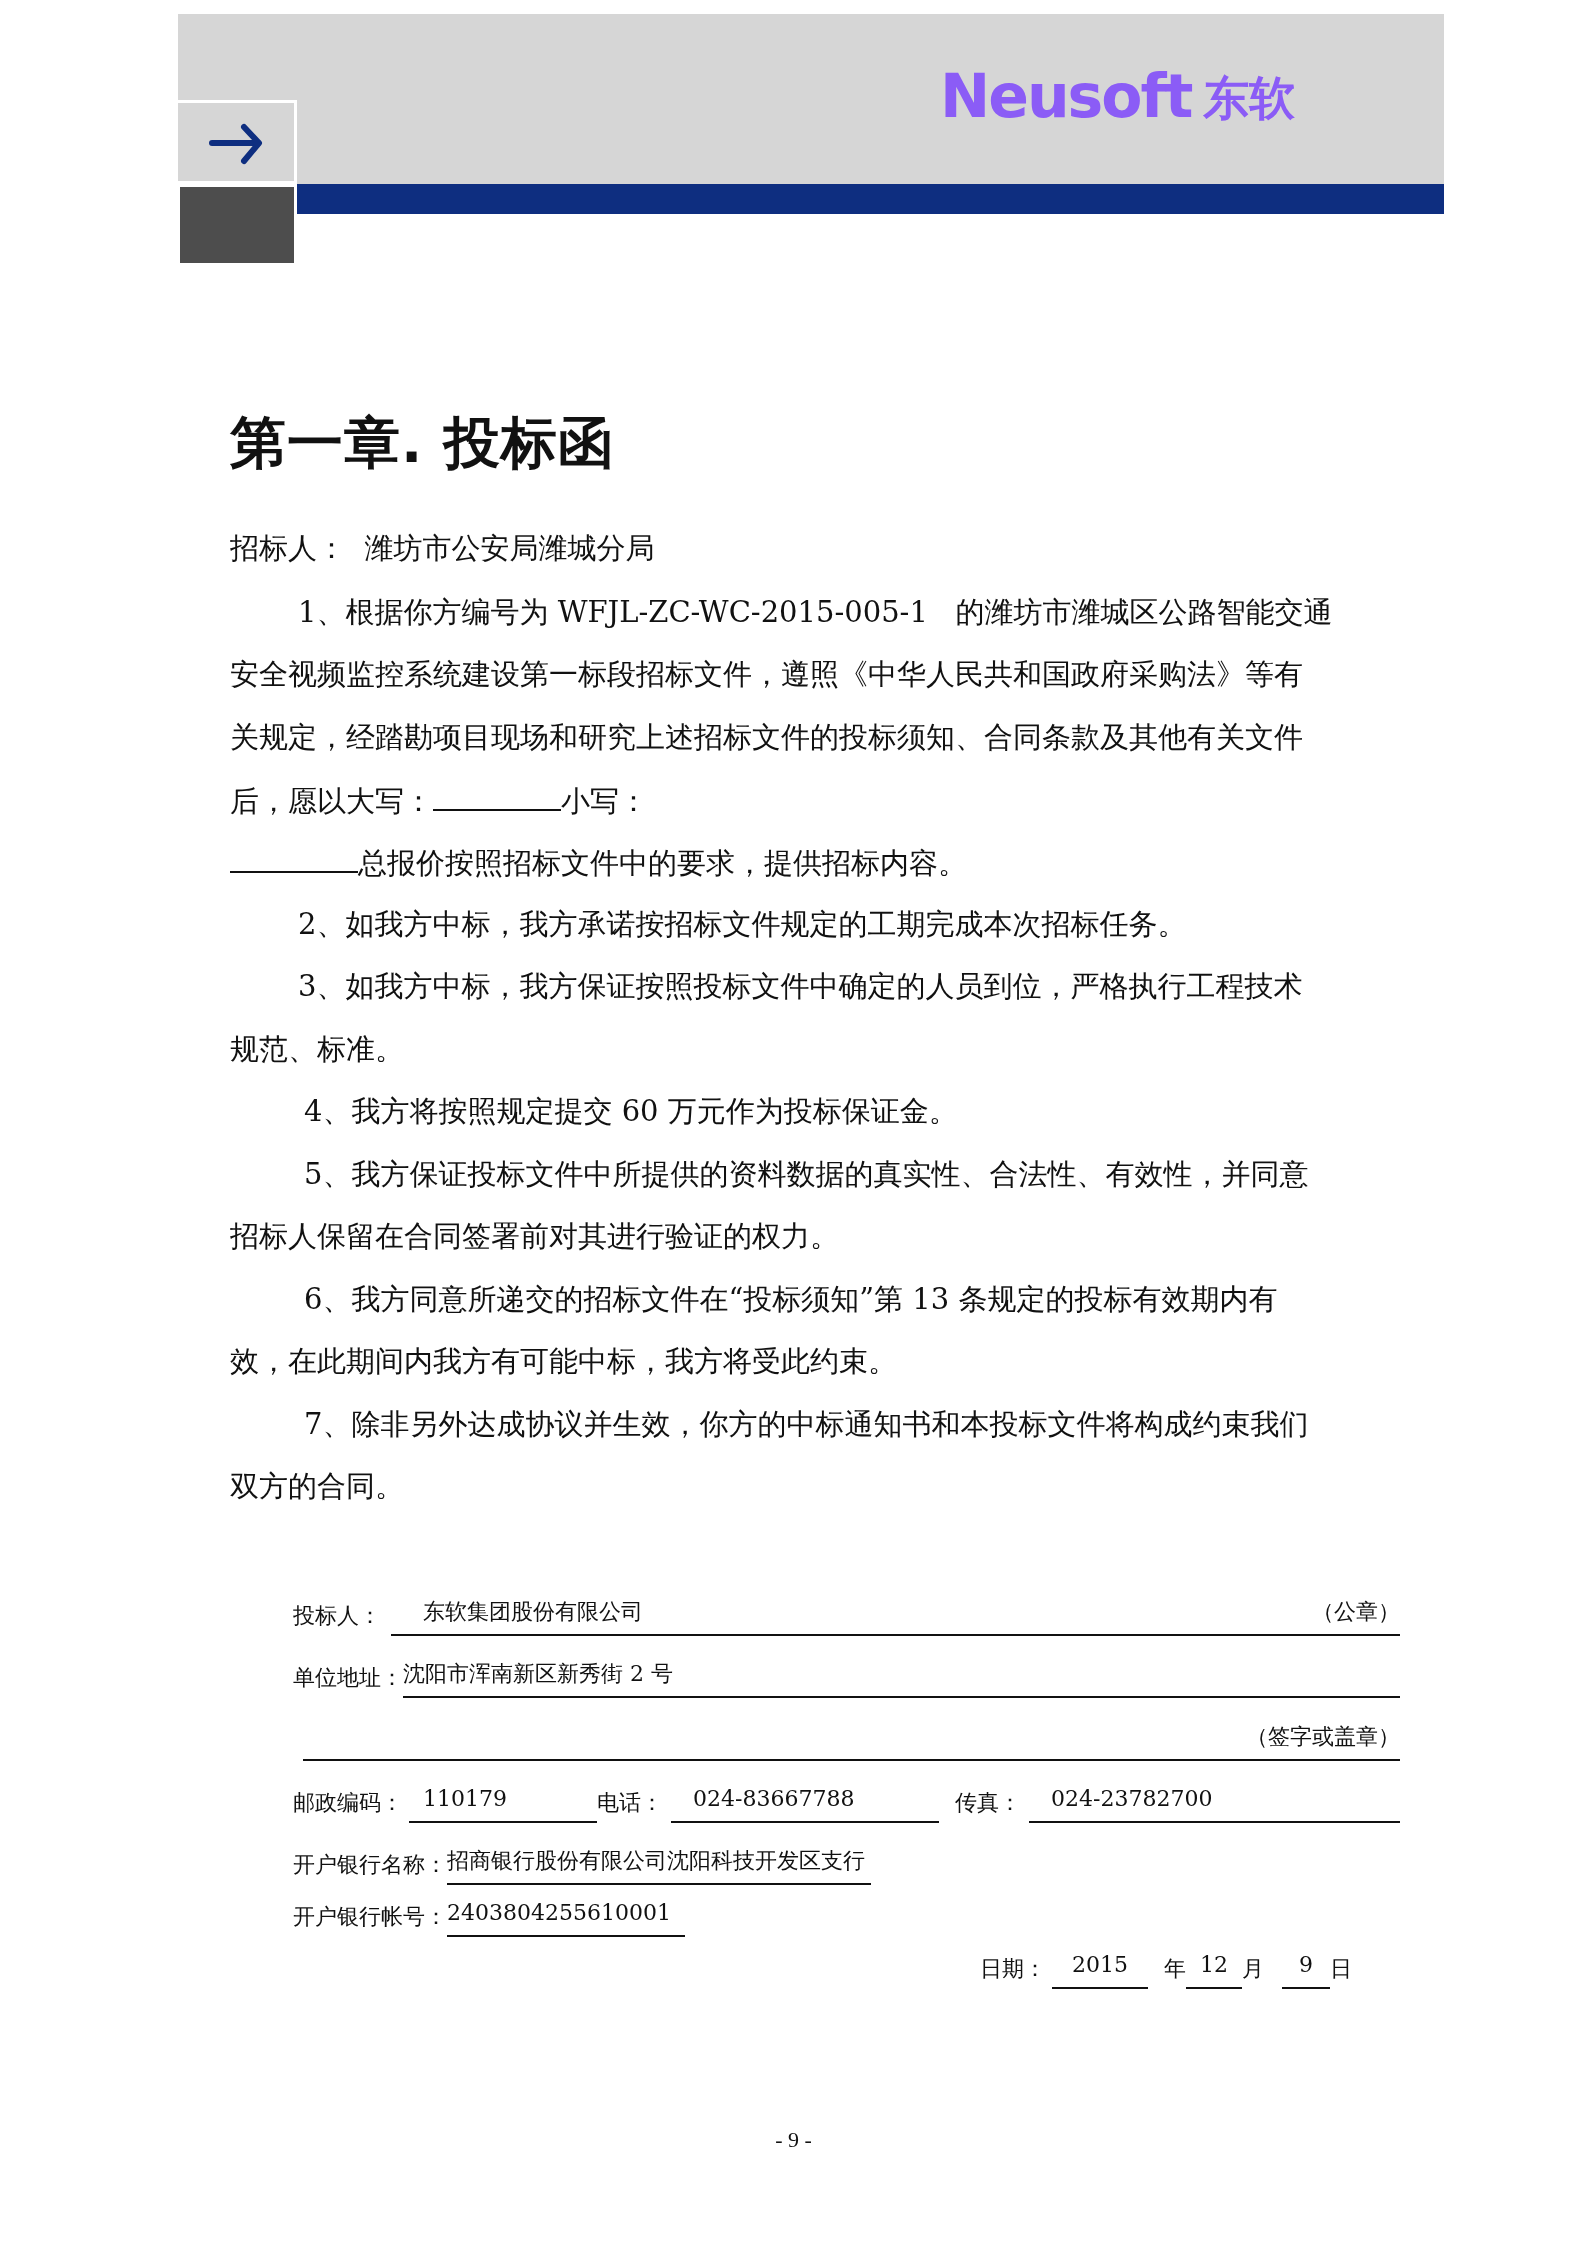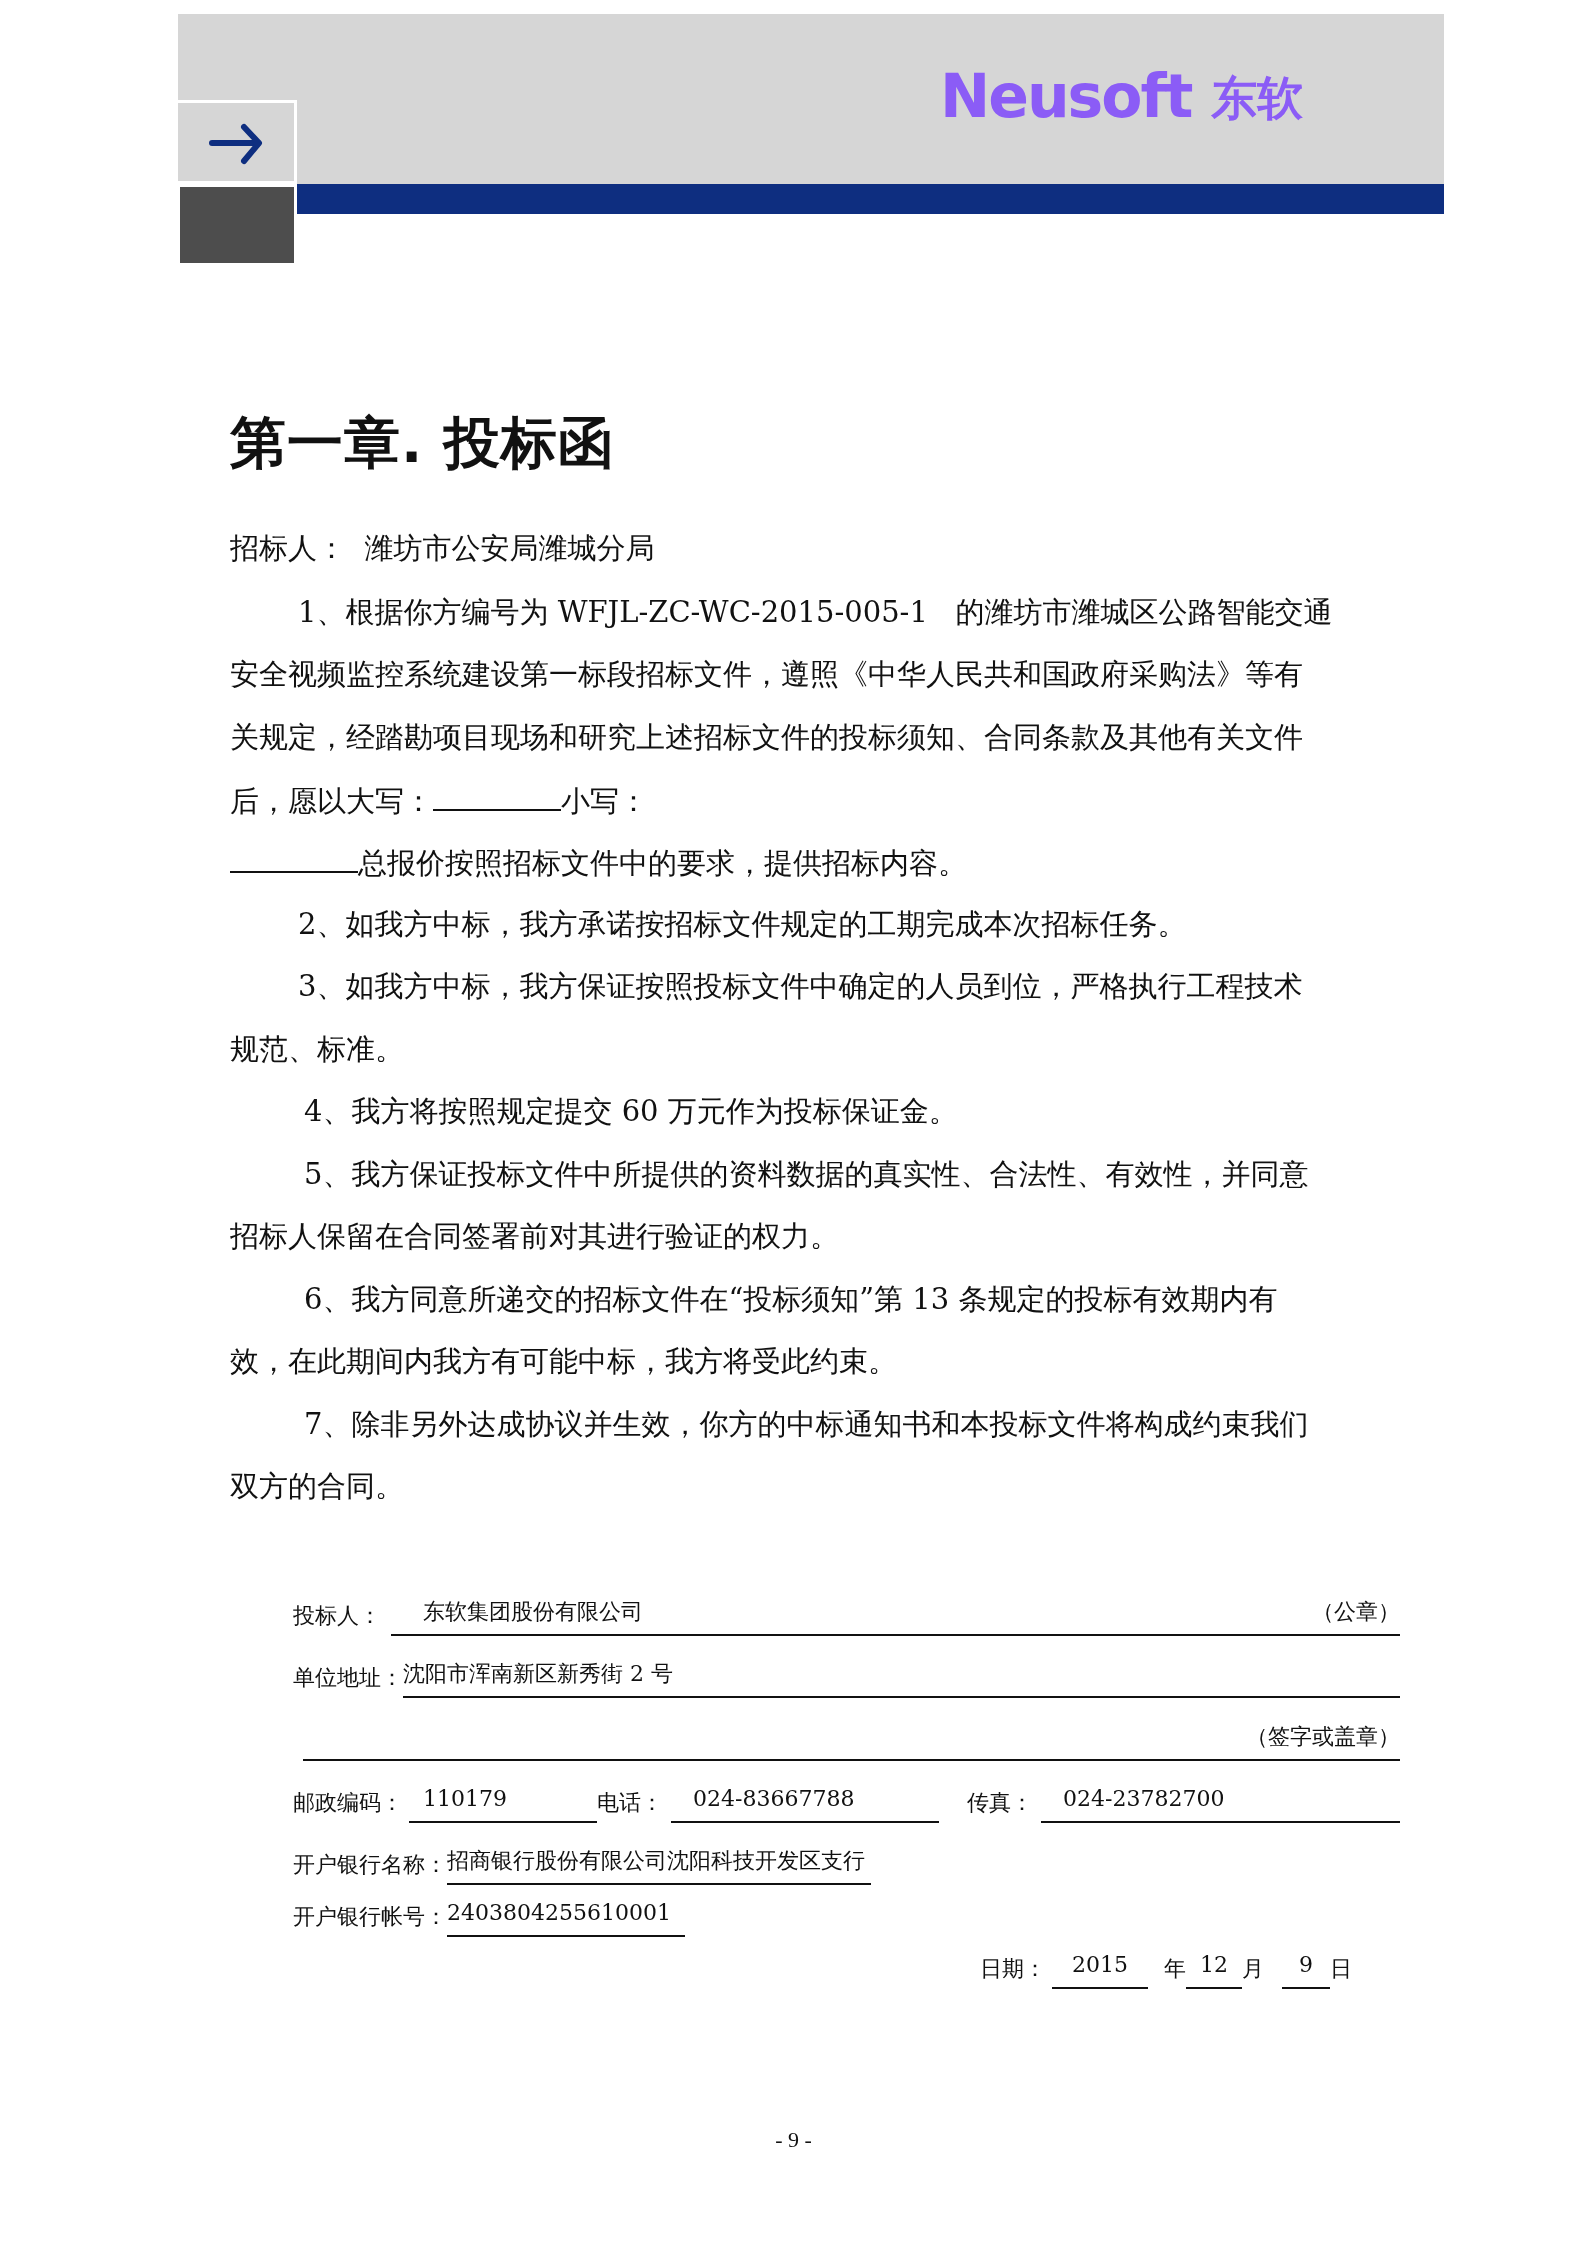--- a/index.html
+++ b/index.html
@@ -7,21 +7,21 @@
          font-family: "DejaVu Serif", "Liberation Serif", serif; color: #111; }
   .abs { position: absolute; }
   
   .hdr-grey { left: 178px; top: 14px; width: 1266px; height: 170px; background: #d6d6d6; }
   .hdr-blue { left: 297px; top: 184px; width: 1147px; height: 30px; background: #0e2e80; }
   .hdr-arrowbox { left: 178px; top: 100px; width: 119px; height: 84px; background: #d6d6d6;
                   border-top: 3px solid #fff; border-right: 3px solid #fff; border-bottom: 3px solid #fff; box-sizing: border-box; }
   .hdr-darkbox { left: 180px; top: 187px; width: 114px; height: 76px; background: #4d4d4d; }
   .logo { left: 940px; top: 66px; height: 60px; display: flex; align-items: flex-end; color: #8b5cf6; }
   .logo-en { font-family: "DejaVu Sans", "Liberation Sans", sans-serif; font-weight: bold; font-size: 60px; letter-spacing: -2px; line-height: 60px; }
-  .logo-cn { font-family: "DejaVu Sans", "Liberation Sans", sans-serif; font-weight: bold; font-size: 46px; line-height: 56px; margin-left: 20px; }
+  .logo-cn { font-family: "DejaVu Sans", "Liberation Sans", sans-serif; font-weight: bold; font-size: 46px; line-height: 56px; margin-left: 12px; }
   
   .chapter { left: 230px; top: 405px; font-family: "DejaVu Sans", "Liberation Sans", sans-serif;
              font-weight: bold; font-size: 56px; line-height: 76px; letter-spacing: 1px; }
   
   .ln { left: 230px; width: 1170px; font-size: 29px; line-height: 40px; white-space: nowrap; }
   .u { text-underline-offset: 6px; text-decoration-thickness: 2px; }
   .blank { display: inline-block; border-bottom: 2px solid #111; height: 30px; vertical-align: baseline; }
   .sig { left: 293px; width: 1107px; font-size: 22px; line-height: 40px; white-space: nowrap; display: flex; align-items: flex-end; }
   .fill { border-bottom: 2px solid #111; display: inline-flex; justify-content: space-between; align-items: flex-end; padding-bottom: 2px; }
   .pageno { left: 0; width: 1587px; top: 2127px; text-align: center; font-family: "Liberation Serif", serif; font-size: 22px; }
@@ -114,21 +114,21 @@
 
 <div class="abs sig" style="top:1779px">
   <span>邮政编码：</span>
   <span class="fill" style="width:188px;margin-left:6px">
     <span style="padding-left:14px">110179</span>
   </span>
   <span>电话：</span>
   <span class="fill" style="width:268px;margin-left:8px">
     <span style="padding-left:22px">024-83667788</span>
   </span>
-  <span style="margin-left:28px">传真：</span>
+  <span style="margin-left:16px">传真：</span>
   <span class="fill" style="flex:1;margin-left:8px">
     <span style="padding-left:22px">024-23782700</span>
   </span>
 </div>
 
 <div class="abs sig" style="top:1841px">
   <span>开户银行名称：</span>
   <span class="fill" style="padding-right:6px">
     <span>招商银行股份有限公司沈阳科技开发区支行</span>
   </span>

